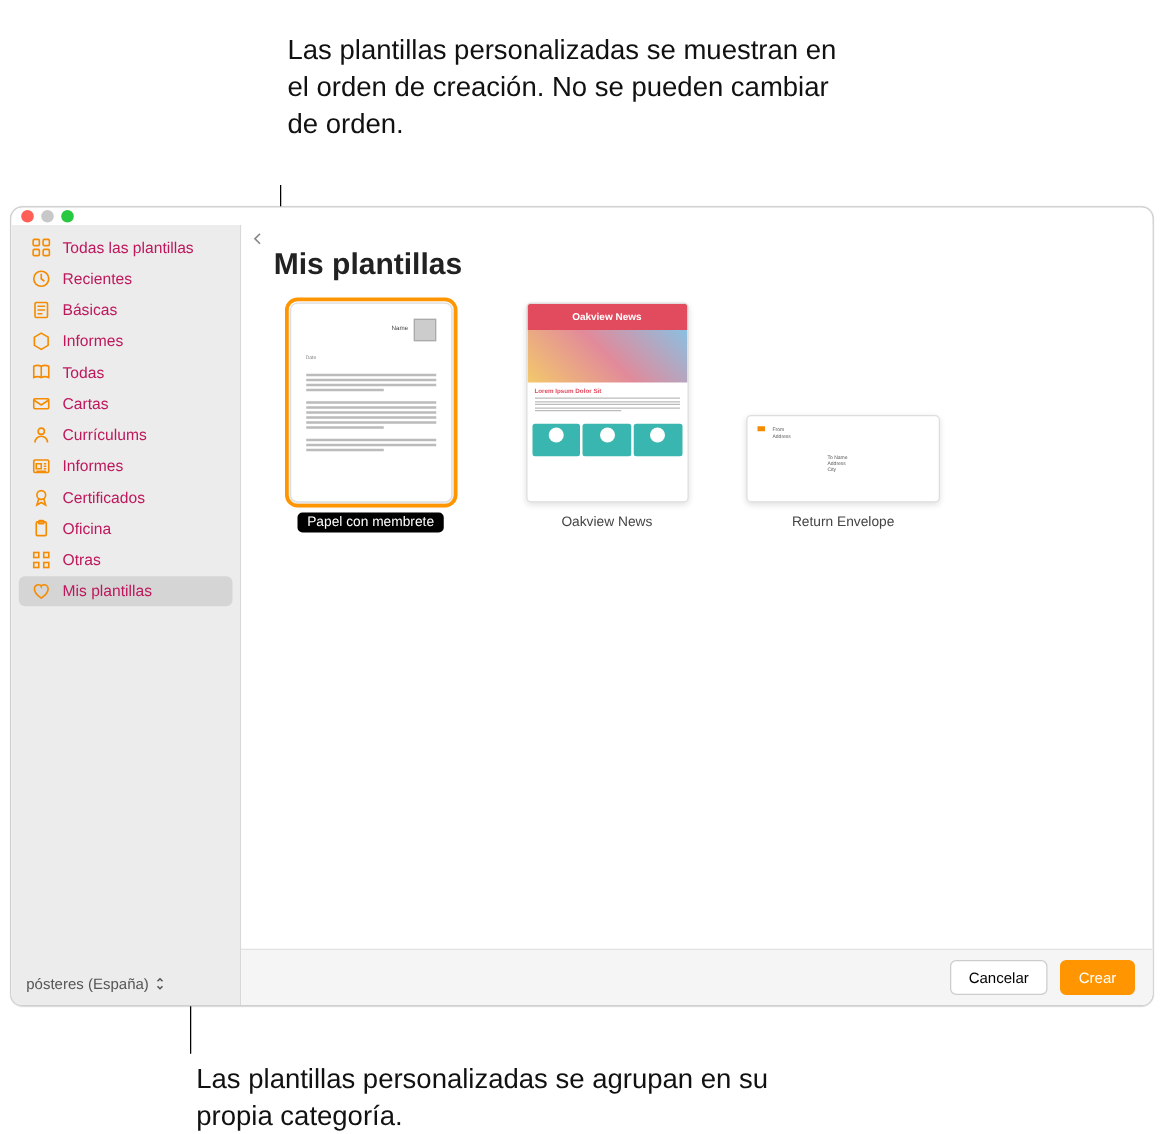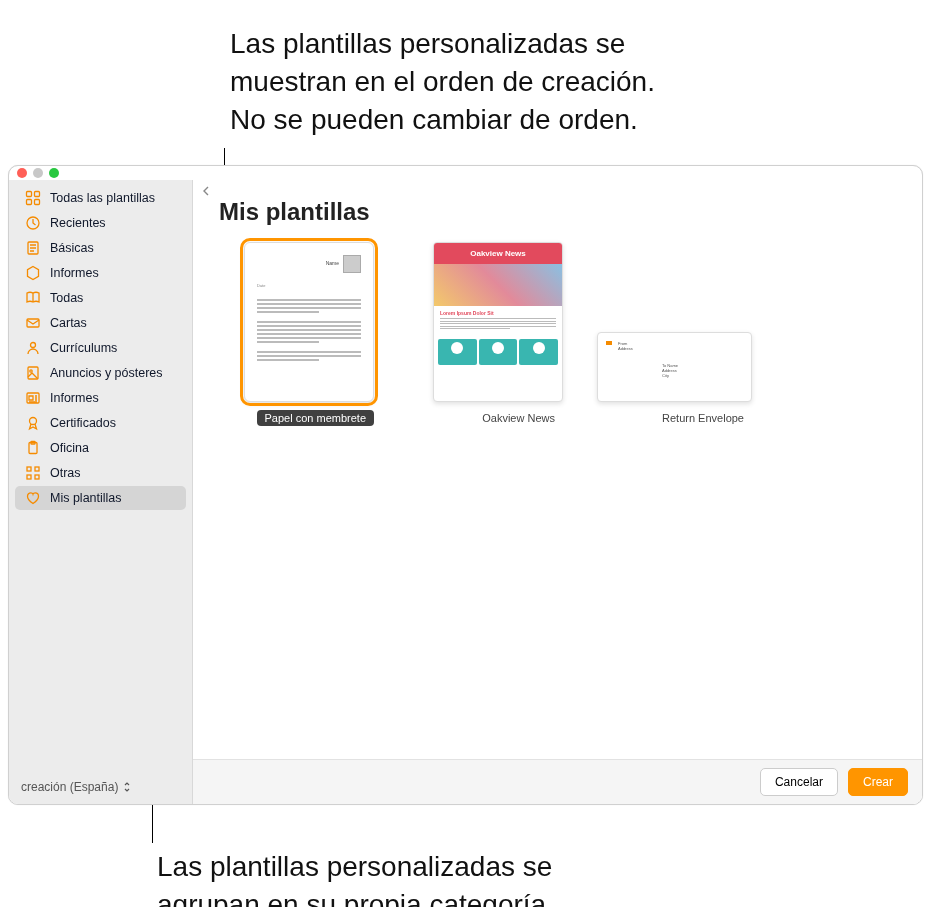--- a/index.html
+++ b/index.html
@@ -6,21 +6,21 @@
   body {
     font-family: -apple-system, "Helvetica Neue", Arial, sans-serif;
     background: #fff;
     width: 931px;
     height: 907px;
     position: relative;
     overflow: hidden;
   }
   .annotation {
     position: absolute;
-    font-size: 28px;
+    font-size: 22px;
     line-height: 1.35;
     color: #111;
   }
   .ann-top { left: 230px; top: 25px; width: 440px; }
   .ann-bottom { left: 157px; top: 848px; width: 480px; }
   .callout-line {
     position: absolute;
     background: #000;
   }
   .window {
@@ -64,21 +64,21 @@
     flex-direction: column;
     padding-top: 6px;
   }
   .side-list { flex: 1; overflow: auto; }
   .side-item {
     display: flex;
     align-items: center;
     gap: 9px;
     padding: 4px 10px;
     font-size: 12.5px;
-    color: #0f172a;
+    color: #be185d;
     border-radius: 5px;
     margin: 0 6px 1px 6px;
     cursor: default;
   }
   .side-item.selected {
     background: #d5d5d5;
   }
   .side-icon {
     width: 16px; height: 16px;
     display: flex; align-items: center; justify-content: center;
@@ -118,21 +118,21 @@
   }
   .grid {
     display: flex;
     gap: 34px;
     padding: 4px 26px;
     align-items: flex-end;
   }
   .tpl {
     display: flex;
     flex-direction: column;
-    align-items: flex-end;
+    align-items: center;
     width: 155px;
   }
   .thumb {
     width: 130px;
     height: 160px;
     background: #fff;
     border: 1px solid #ddd;
     border-radius: 4px;
     box-shadow: 0 2px 5px rgba(0,0,0,0.12);
     position: relative;
@@ -146,21 +146,21 @@
   .tpl-label {
     margin-top: 8px;
     font-size: 11px;
     color: #444;
     text-align: center;
     padding: 2px 8px;
     border-radius: 4px;
     max-width: 150px;
   }
   .tpl.selected .tpl-label {
-    background: #404040;
+    background: #000000;
     color: #fff;
   }
   .thumb.envelope {
     width: 155px;
     height: 70px;
   }
   .footer {
     margin-top: auto;
     border-top: 1px solid #e2e2e2;
     padding: 8px 14px;
@@ -295,30 +295,20 @@
               <svg viewBox="0 0 16 16" fill="none" stroke-width="1.3">
                 <circle cx="8" cy="5" r="2.5"></circle>
                 <path d="M3 14c0-3 2.5-5 5-5s5 2 5 5"></path>
               </svg>
             </span>
           <span>Currículums</span>
         </div>
         <div class="side-item">
           <span class="side-icon">
               <svg viewBox="0 0 16 16" fill="none" stroke-width="1.3">
-                <rect x="3" y="2" width="10" height="12" rx="1"></rect>
-                <circle cx="6" cy="6" r="1.2"></circle>
-                <path d="M3 12l4-4 6 6"></path>
-              </svg>
-            </span>
-          <span>Anuncios y pósteres</span>
-        </div>
-        <div class="side-item">
-          <span class="side-icon">
-              <svg viewBox="0 0 16 16" fill="none" stroke-width="1.3">
                 <rect x="2" y="3" width="12" height="10" rx="1"></rect>
                 <path d="M4 6h4v4H4zM10 6h2M10 8h2M10 10h2M4 12h8"></path>
               </svg>
             </span>
           <span>Informes</span>
         </div>
         <div class="side-item">
           <span class="side-icon">
               <svg viewBox="0 0 16 16" fill="none" stroke-width="1.3">
                 <circle cx="8" cy="6" r="3.5"></circle>
@@ -351,21 +341,21 @@
           <span class="side-icon">
               <svg viewBox="0 0 16 16" fill="none" stroke-width="1.3">
                 <path d="M8 13.5S2.5 9.8 2.5 6.2C2.5 4.2 4 2.8 5.8 2.8c1.1 0 2 .6 2.2 1.3.2-.7 1.1-1.3 2.2-1.3 1.8 0 3.3 1.4 3.3 3.4 0 3.6-5.5 7.3-5.5 7.3z"></path>
               </svg>
             </span>
           <span>Mis plantillas</span>
         </div>
 
       </div>
       <div class="lang">
-        <span>creación (España)</span>
+        <span>pósteres (España)</span>
         <svg class="lang-chevs" viewBox="0 0 10 14">
             <path d="M3 5l2-2 2 2M3 9l2 2 2-2" stroke="#555" fill="none" stroke-width="1.2"></path>
           </svg>
       </div>
     </div>
 
     <div class="main">
       <div class="collapse-btn">
         <svg viewBox="0 0 14 14">
             <path d="M9 3L5 7l4 4" stroke="#888" fill="none" stroke-width="1.4"></path>

